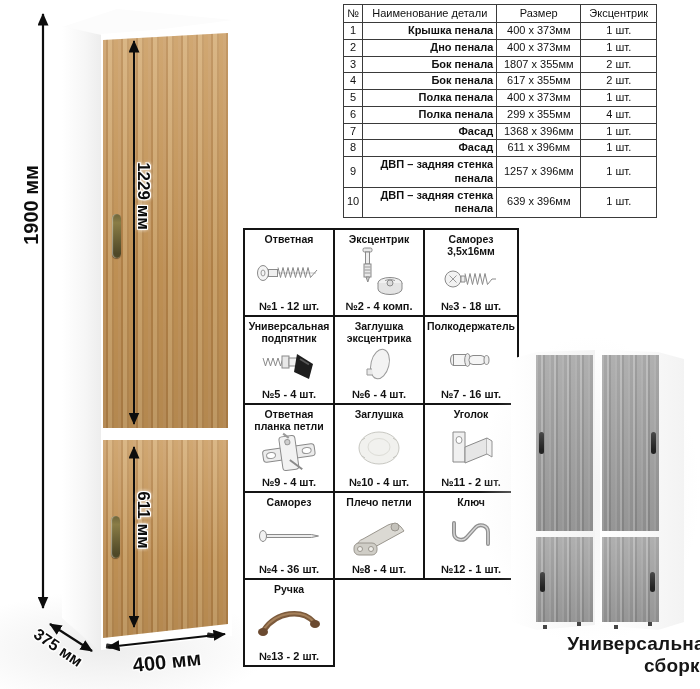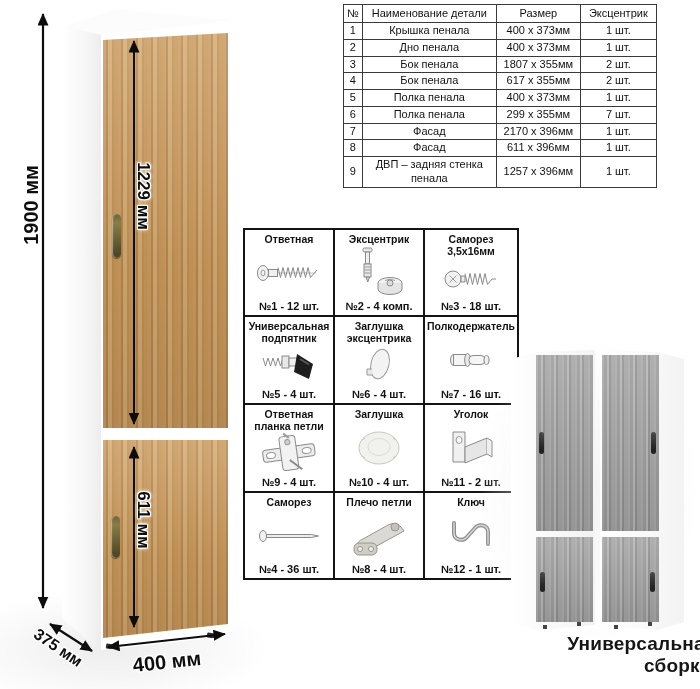--- a/index.html
+++ b/index.html
@@ -38,21 +38,21 @@
   #l1900{left:31px;top:205px;font-size:20px;transform:translate(-50%,-50%) rotate(-90deg);}
   #l1229{left:143px;top:196px;font-size:17px;transform:translate(-50%,-50%) rotate(90deg);}
   #l611 {left:143px;top:520px;font-size:17px;transform:translate(-50%,-50%) rotate(90deg);}
   #l375 {left:58px;top:648px;font-size:16px;transform:translate(-50%,-50%) rotate(34deg);}
   #l400 {left:167px;top:662px;font-size:20px;transform:translate(-50%,-50%) rotate(-6deg);}
 
   
   .parts{position:absolute;left:343px;top:4px;border-collapse:collapse;font-size:11px;background:#fff;}
   .parts th,.parts td{border:1px solid #3a3a3a;padding:1px 3px;text-align:center;line-height:1.25;}
   .parts th{font-weight:normal;height:15px;}
-  .parts td:nth-child(2){text-align:center;}
+  .parts td:nth-child(2){text-align:right;font-weight:bold;}
 
   
   .hw{position:absolute;left:243px;top:228px;border-collapse:collapse;}
   .hw td{border:2px solid #141414;width:88px;height:85px;padding:0;background:#fff;vertical-align:top;}
   .hw td.empty{border:none;background:transparent;}
   .hw-cell{width:100%;height:100%;box-sizing:border-box;display:flex;flex-direction:column;
     align-items:center;justify-content:space-between;padding:3px 2px;}
   .hw-title{font-weight:bold;font-size:10.5px;text-align:center;line-height:1.15;}
   .hw-count{font-weight:bold;font-size:11px;}
   .hw-icon{flex:1;display:flex;align-items:center;justify-content:center;}
@@ -166,38 +166,44 @@
         <tr>
           <td>5</td>
           <td>Полка пенала</td>
           <td>400 х 373мм</td>
           <td>1 шт.</td>
         </tr>
         <tr>
           <td>6</td>
           <td>Полка пенала</td>
           <td>299 х 355мм</td>
-          <td>7 шт.</td>
+          <td>4 шт.</td>
         </tr>
         <tr>
           <td>7</td>
           <td>Фасад</td>
-          <td>2170 х 396мм</td>
+          <td>1368 х 396мм</td>
           <td>1 шт.</td>
         </tr>
         <tr>
           <td>8</td>
           <td>Фасад</td>
           <td>611 х 396мм</td>
           <td>1 шт.</td>
         </tr>
         <tr>
           <td>9</td>
           <td>ДВП – задняя стенка пенала</td>
           <td>1257 х 396мм</td>
+          <td>1 шт.</td>
+        </tr>
+        <tr>
+          <td>10</td>
+          <td>ДВП – задняя стенка пенала</td>
+          <td>639 х 396мм</td>
           <td>1 шт.</td>
         </tr>
       </tbody>
   </table>
 
   <table class="hw">
     <tbody>
         <tr>
           <td>
             <div class="hw-cell">
@@ -373,20 +379,38 @@
               <div class="hw-title">Ключ</div>
               <div class="hw-icon">
                 <svg width="52" height="46" viewBox="0 0 52 46">
                   <path d="M9 10 v10 c0 7 9 9 13 4 l8 -9 c4 -5 13 -3 13 4 v12" fill="none" stroke="#8f8f8f" stroke-width="4" stroke-linecap="round"></path>
                   <path d="M9 10 v10 c0 7 9 9 13 4 l8 -9 c4 -5 13 -3 13 4 v12" fill="none" stroke="#d8d8d8" stroke-width="1.4" stroke-linecap="round"></path>
                 </svg>
               </div>
               <div class="hw-count">№12 - 1 шт.</div>
             </div>
           </td>
+        </tr>
+        <tr>
+          <td>
+            <div class="hw-cell">
+              <div class="hw-title">Ручка</div>
+              <div class="hw-icon">
+                <svg width="68" height="36" viewBox="0 0 68 36">
+                  <path d="M9 25 C 22 6 47 4 59 17" fill="none" stroke="#7c5a3c" stroke-width="5.5" stroke-linecap="round"></path>
+                  <path d="M9 24 C 22 6 47 4 58 16" fill="none" stroke="#a5805a" stroke-width="2" stroke-linecap="round"></path>
+                  <ellipse cx="8" cy="27" rx="5" ry="4" fill="#6b4a30"></ellipse>
+                  <ellipse cx="60" cy="19" rx="5" ry="4" fill="#6b4a30"></ellipse>
+                </svg>
+              </div>
+              <div class="hw-count">№13 - 2 шт.</div>
+            </div>
+          </td>
+          <td class="empty"></td>
+          <td class="empty"></td>
         </tr>
       </tbody>
   </table>
 
   <div class="variant-shade"></div>
   <div>
     <div class="vcab vcab-l" style="left:511px;">
       <div class="vbody"></div>
       <div class="vdoor vd1"></div>
       <div class="vdoor vd2"></div>

